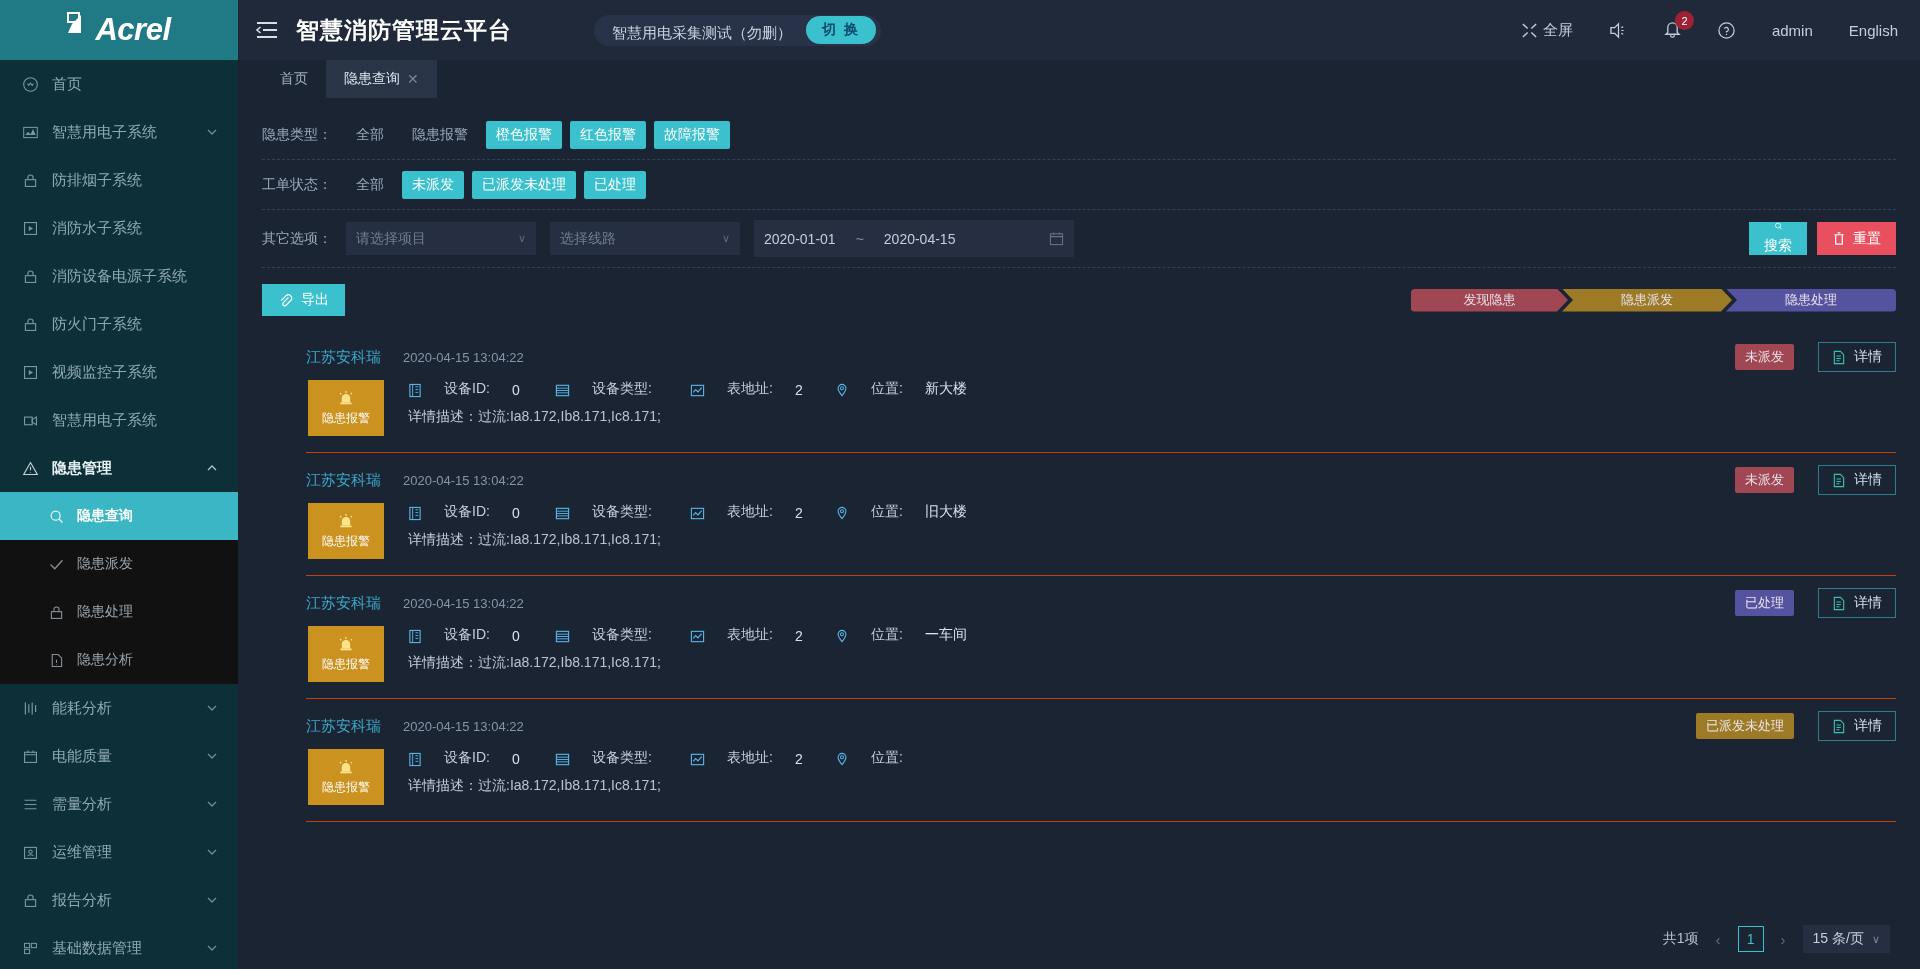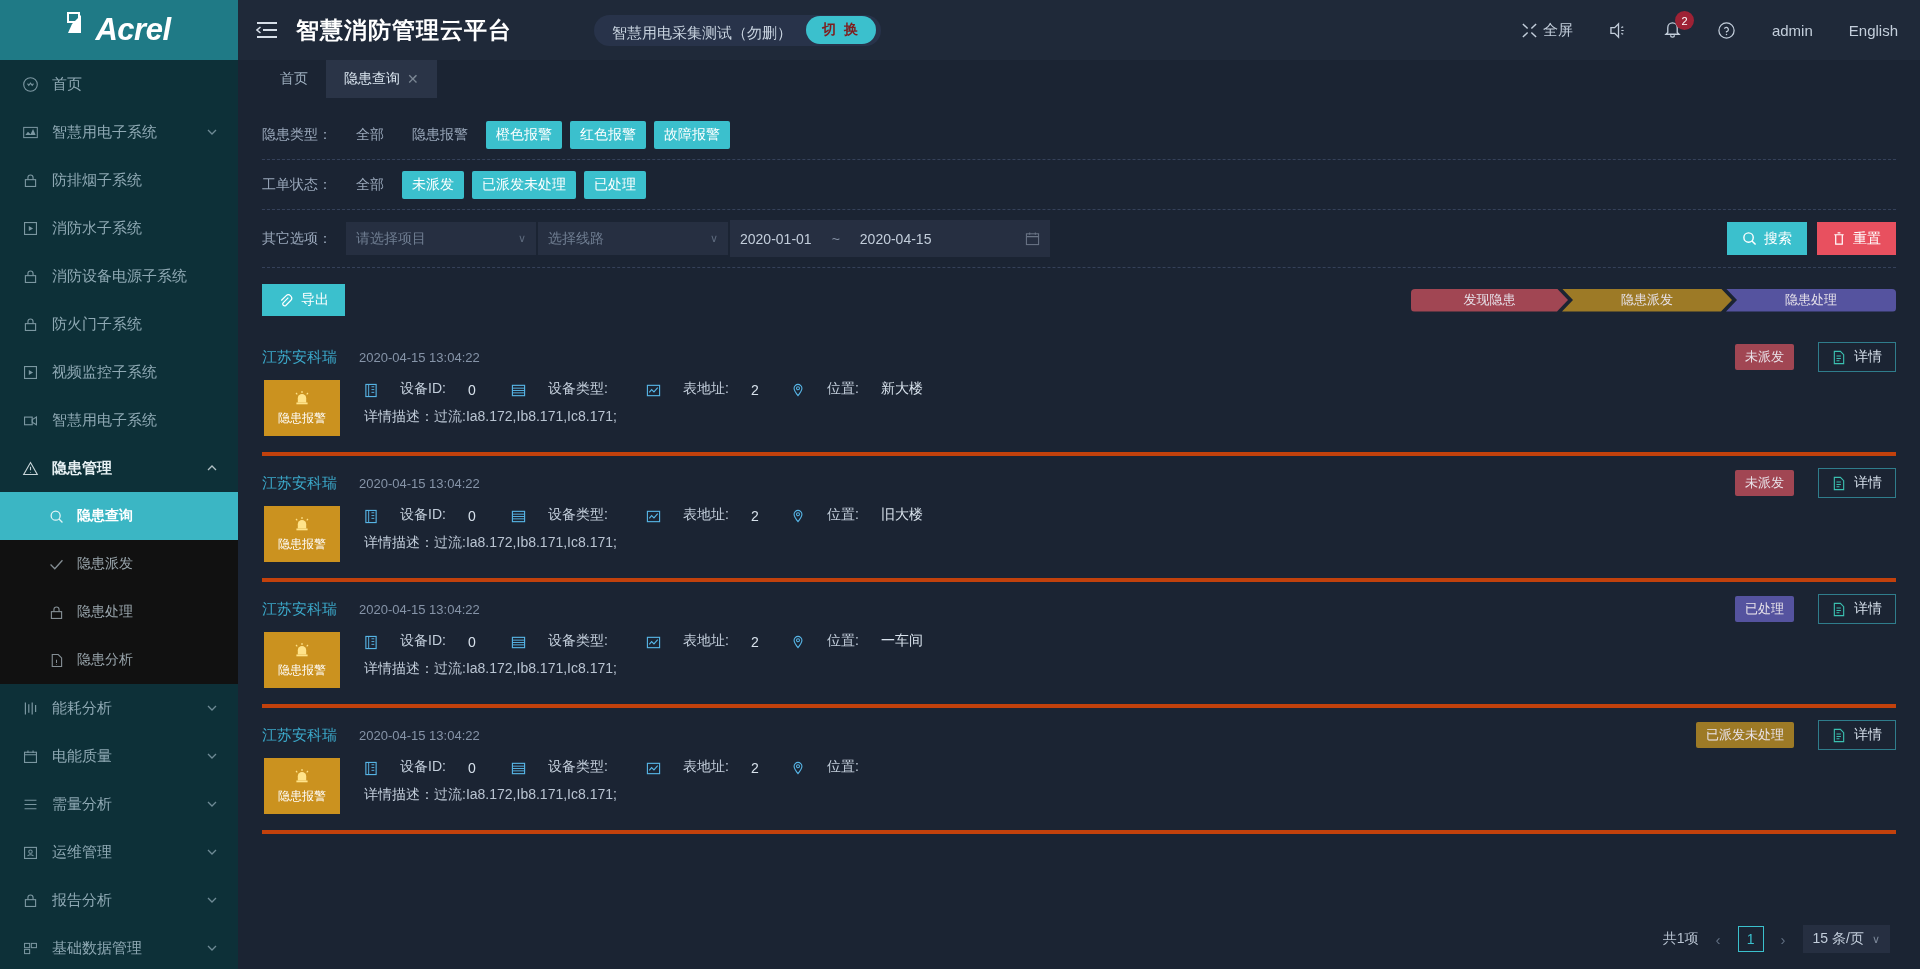--- a/index.html
+++ b/index.html
@@ -61,21 +61,21 @@
   }
   .hamburger { width: 22px; height: 18px; margin-right: 18px; cursor: pointer; }
   .app-title { color: #ffffff; font-size: 23px; font-weight: bold; letter-spacing: 1px; }
   .project-pill {
     margin-left: 82px; height: 31px; border-radius: 16px;
     background: #28334a; display: flex; align-items: center;
     padding: 0 5px 0 18px; gap: 14px;
   }
   .project-name { color: #c9d4e0; font-size: 15px; margin-top: 6px; }
   .switch-btn {
-    background: #3bc0cd; color: #7f1d1d; font-size: 14px; font-weight: bold;
+    background: #3bc0cd; color: #0c4a6e; font-size: 14px; font-weight: bold;
     border-radius: 14px; padding: 5px 16px; cursor: pointer; letter-spacing: 2px;
   }
   .top-right { margin-left: auto; display: flex; align-items: center; gap: 36px; }
   .tr-item { display: flex; align-items: center; gap: 5px; color: #c3cedb; font-size: 15px; cursor: pointer; position: relative; }
   .badge-dot {
     position: absolute; top: -10px; left: 11px;
     background: #9e2235; color: #fff; font-size: 11px;
     min-width: 19px; height: 19px; border-radius: 10px;
     display: flex; align-items: center; justify-content: center; padding: 0 5px;
   }
@@ -101,55 +101,55 @@
   .filter-label { color: #9aa8bb; font-size: 14px; width: 84px; flex: 0 0 84px; }
   .filter-opt {
     color: #9aa8bb; font-size: 14px; padding: 5px 10px; margin-right: 8px;
     cursor: pointer; border-radius: 2px;
   }
   .filter-opt.sel { background: #3bc0cd; color: #ffffff; }
   .filter-row3 { display: flex; align-items: center; min-height: 58px; border-bottom: 1px dashed #35415a; }
   .sel-box {
     width: 190px; height: 33px; background: #262f41; border: none;
     display: flex; align-items: center; padding: 0 10px;
-    color: #6f7d91; font-size: 14px; margin-right: 2px; cursor: pointer;
+    color: #6f7d91; font-size: 14px; margin-right: 14px; cursor: pointer;
   }
   .sel-box .arr { margin-left: auto; color: #5d6a7d; font-size: 11px; }
   .date-box {
     width: 320px; height: 37px; background: #262f41;
     display: flex; align-items: center; padding: 0 10px;
     color: #c3cedb; font-size: 14px; cursor: pointer;
   }
   .date-box .dsep { margin: 0 20px; color: #8793a6; }
   .date-box .cal { margin-left: auto; opacity: .6; }
   .btn-search, .btn-reset {
     height: 33px; display: inline-flex; align-items: center; gap: 7px;
     padding: 0 15px; color: #ffffff; font-size: 14px; cursor: pointer;
   }
-  .btn-search { background: #3bc0cd; }
+  .btn-search { background: #3bc0cd; flex-direction: column; }
   .btn-reset { background: #e8505f; margin-left: 10px; }
 
   
   .toolbar { display: flex; align-items: center; padding: 16px 0 14px 0; }
   .btn-export {
     height: 32px; background: #3bc0cd; color: #fff; font-size: 14px;
     display: inline-flex; align-items: center; gap: 8px; padding: 0 16px; cursor: pointer;
   }
   .legend { margin-left: auto; display: flex; align-items: center; }
   .chev-tag {
     height: 23px; display: flex; align-items: center; justify-content: center;
     color: #e7e2ea; font-size: 13px; padding: 0 26px; position: relative;
   }
   .chev-tag.c1 { background: #a14653; border-radius: 4px 0 0 4px; width: 157px; clip-path: polygon(0 0, calc(100% - 11px) 0, 100% 50%, calc(100% - 11px) 100%, 0 100%); }
   .chev-tag.c2 { background: #9d7a26; width: 170px; margin-left: -6px; clip-path: polygon(0 0, calc(100% - 11px) 0, 100% 50%, calc(100% - 11px) 100%, 0 100%, 11px 50%); }
   .chev-tag.c3 { background: #55539f; width: 170px; margin-left: -6px; border-radius: 0 4px 4px 0; clip-path: polygon(0 0, 100% 0, 100% 100%, 0 100%, 11px 50%); }
 
   
   .records { flex: 1 1 auto; overflow: hidden; }
-  .record { border-bottom: 4px solid #c2410c; padding: 12px 0 16px 0; }
+  .record { border-bottom: 1px solid #c2410c; padding: 12px 0 16px 0; margin-left: 44px; }
   .rec-head { display: flex; align-items: center; }
   .rec-org { color: #3ba8c9; font-size: 15px; margin-right: 22px; cursor: pointer; }
   .rec-time { color: #8694a8; font-size: 13px; }
   .rec-right { margin-left: auto; display: flex; align-items: center; gap: 24px; }
   .status-badge { font-size: 13px; color: #e9e3ea; padding: 4px 10px; border-radius: 2px; }
   .status-badge.s-undispatched { background: #a14653; }
   .status-badge.s-handled { background: #55539f; }
   .status-badge.s-dispatched { background: #9d7a26; }
   .btn-detail {
     border: 1px solid #2f7d8c; color: #d3dde8; font-size: 14px;

